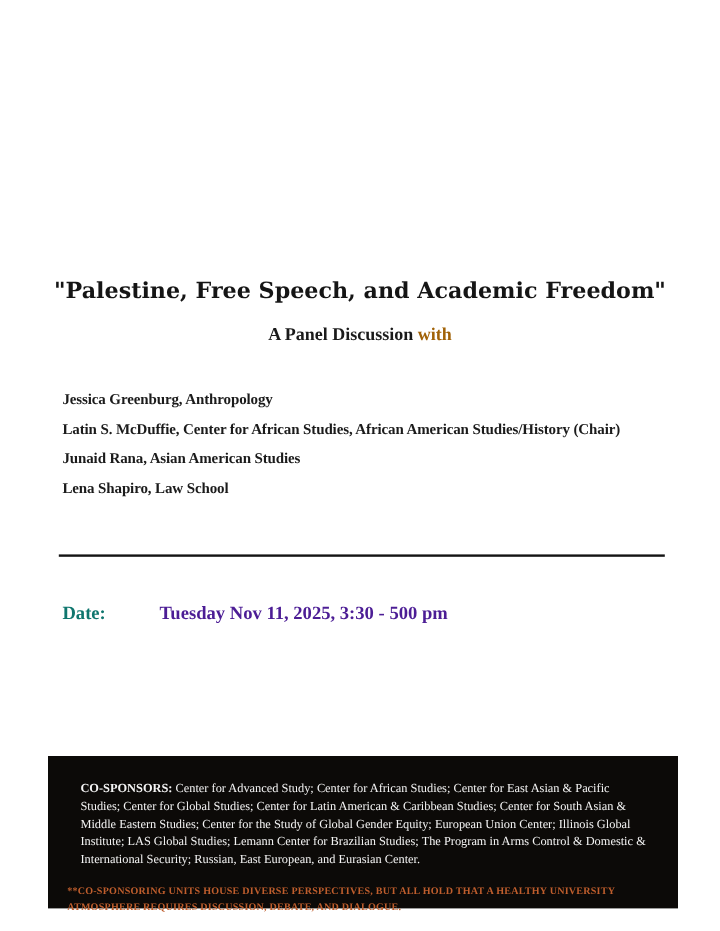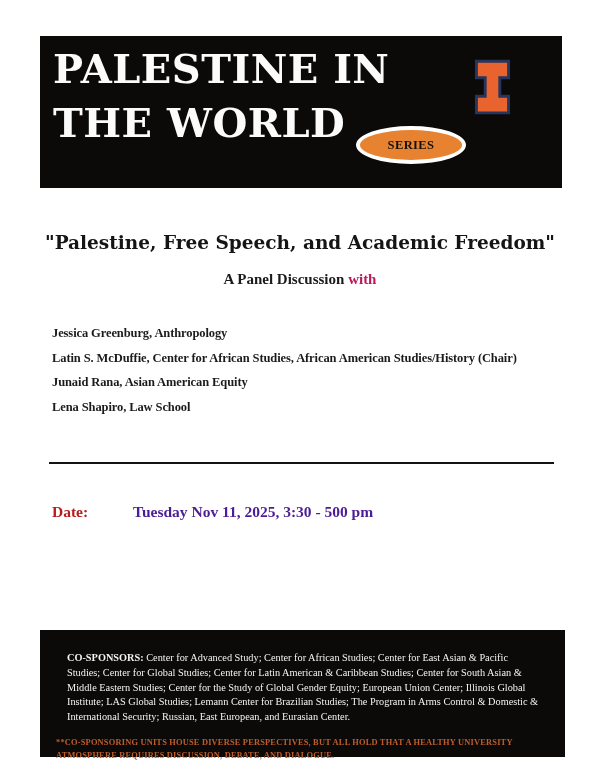--- a/index.html
+++ b/index.html
@@ -66,21 +66,21 @@
   }
   .event-subtitle {
     position: absolute;
     left: 0; top: 271px;
     width: 600px;
     text-align: center;
     color: #1a1a1a;
     font-weight: bold;
     font-size: 15px;
   }
-  .event-subtitle .hl { color: #be185d; }
+  .event-subtitle .hl { color: #a16207; }
 
   
   .panelists {
     position: absolute;
     left: 52px; top: 321px;
     margin: 0; padding: 0;
     list-style: none;
     color: #1b1b1b;
     font-weight: bold;
     font-size: 12.5px;
@@ -98,21 +98,21 @@
   
   .details {
     position: absolute;
     left: 52px; top: 501px;
     width: 510px;
   }
   .detail-row { display: flex; margin-bottom: 11px; }
   .detail-label {
     width: 81px;
     flex: 0 0 81px;
-    color: #b91c1c;
+    color: #0f766e;
     font-weight: bold;
     font-size: 15.5px;
     line-height: 21px;
   }
   .detail-value {
     color: #4c1d95;
     font-weight: bold;
     font-size: 15.5px;
     line-height: 21px;
   }
@@ -140,44 +140,32 @@
     font-size: 8.4px;
     line-height: 13px;
     letter-spacing: 0.2px;
   }
 </style>
 </head>
 <body>
 
 <div class="page">
 
-  <header class="banner">
-    <div class="banner-title">
-      <div>PALESTINE IN</div>
-      <div>THE WORLD</div>
-    </div>
-    <svg class="block-i" viewBox="0 0 40 58" xmlns="http://www.w3.org/2000/svg">
-      <path d="M3.5 2.5 H36.5 V19.5 H27.5 V38.5 H36.5 V55.5 H3.5 V38.5 H12.5 V19.5 H3.5 Z" fill="#e8632e" stroke="#25355e" stroke-width="3" stroke-linejoin="miter"></path>
-    </svg>
-    <div class="series-badge">
-      <span>SERIES</span>
-    </div>
-  </header>
 
   <div class="event-title">"Palestine, Free Speech, and Academic Freedom"</div>
 
   <div class="event-subtitle">
     <span>A Panel Discussion</span>
     <span class="hl">with</span>
   </div>
 
   <ul class="panelists">
     <li>Jessica Greenburg, Anthropology</li>
     <li>Latin S. McDuffie, Center for African Studies, African American Studies/History (Chair)</li>
-    <li>Junaid Rana, Asian American Equity</li>
+    <li>Junaid Rana, Asian American Studies</li>
     <li>Lena Shapiro, Law School</li>
   </ul>
 
   <div class="rule"></div>
 
   <div class="details">
     <div class="detail-row">
       <div class="detail-label">Date:</div>
       <div class="detail-value">Tuesday Nov 11, 2025, 3:30 - 500 pm</div>
     </div>

